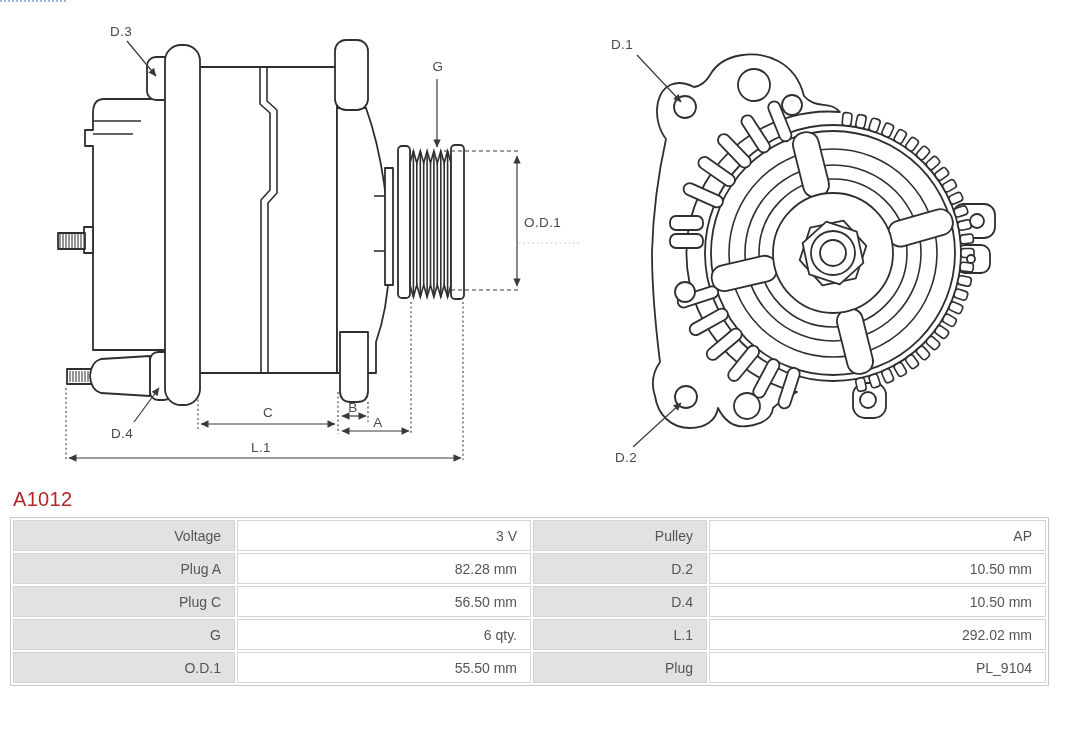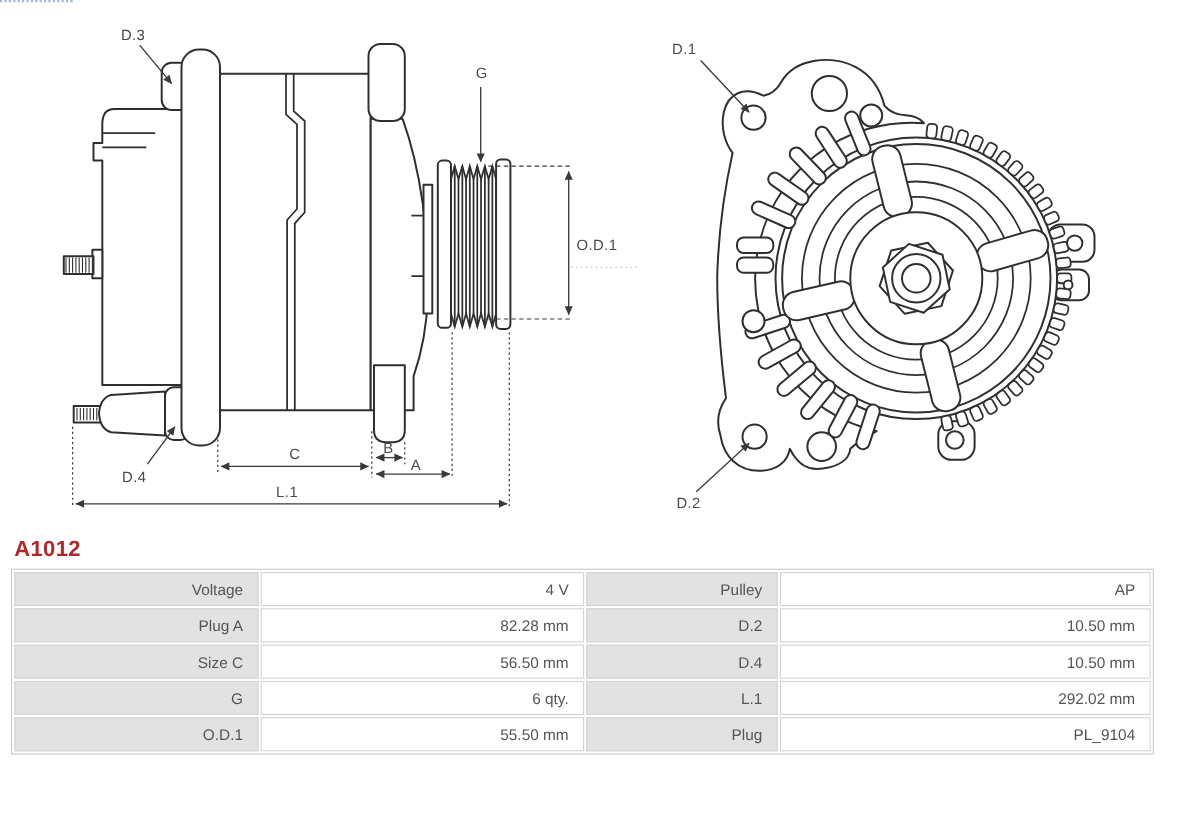--- a/index.html
+++ b/index.html
@@ -6,21 +6,21 @@
   body{width:1080px;height:753px;font-family:"Liberation Sans",sans-serif;overflow:hidden;position:relative;}
   .artifact{position:absolute;left:0;top:0;width:66px;height:2px;border-top:2px dotted #9db8dd;}
   svg.drawing{display:block;}
   svg .outline{fill:#ffffff;stroke:#2f2f2f;stroke-width:1.8;stroke-linejoin:round;}
   svg .thin{fill:none;stroke:#2f2f2f;stroke-width:1.6;}
   svg .dim{stroke:#3a3a3a;stroke-width:1.2;fill:none;}
   svg .dash{stroke:#3a3a3a;stroke-width:1.1;fill:none;stroke-dasharray:4 3;}
   svg .dots{stroke:#3a3a3a;stroke-width:1.1;fill:none;stroke-dasharray:2 2.6;}
   svg .faint{stroke:#bdbdbd;stroke-width:1;fill:none;stroke-dasharray:1.5 3;}
   svg text{font-family:"Liberation Sans",sans-serif;font-size:13.5px;fill:#4a4a4a;letter-spacing:.4px;}
-  h1.part-number{margin:8px 0 6px 13px;font-size:20px;font-weight:700;color:#b2282a;letter-spacing:.3px;}
+  h1.part-number{margin:8px 0 6px 13px;font-size:20px;font-weight:400;color:#b2282a;letter-spacing:.3px;}
   table.spec{border-collapse:separate;border-spacing:2px;border:1px solid #c9c9c9;margin:0 0 0 10px;width:1014px;table-layout:fixed;background:#fff;}
   table.spec td{border:1px solid #d4d4d4;height:27px;padding:1px 13px 1px 8px;font-size:14px;color:#555;text-align:right;white-space:nowrap;overflow:hidden;}
   table.spec td.lbl{background:#e2e2e2;}
 </style>
 </head>
 <body>
 
 <div class="artifact"></div>
 
 <svg class="drawing" width="1080" height="480" viewBox="0 0 1080 480">
@@ -239,32 +239,32 @@
 <table class="spec">
   <colgroup>
       <col style="width:222px">
       <col style="width:294px">
       <col style="width:174px">
       <col style="width:337px">
     </colgroup>
   <tbody>
     <tr>
       <td class="lbl">Voltage</td>
-      <td>4 V</td>
+      <td>3 V</td>
       <td class="lbl">Pulley</td>
       <td>AP</td>
     </tr>
     <tr>
       <td class="lbl">Plug A</td>
       <td>82.28 mm</td>
       <td class="lbl">D.2</td>
       <td>10.50 mm</td>
     </tr>
     <tr>
-      <td class="lbl">Size C</td>
+      <td class="lbl">Plug C</td>
       <td>56.50 mm</td>
       <td class="lbl">D.4</td>
       <td>10.50 mm</td>
     </tr>
     <tr>
       <td class="lbl">G</td>
       <td>6 qty.</td>
       <td class="lbl">L.1</td>
       <td>292.02 mm</td>
     </tr>

